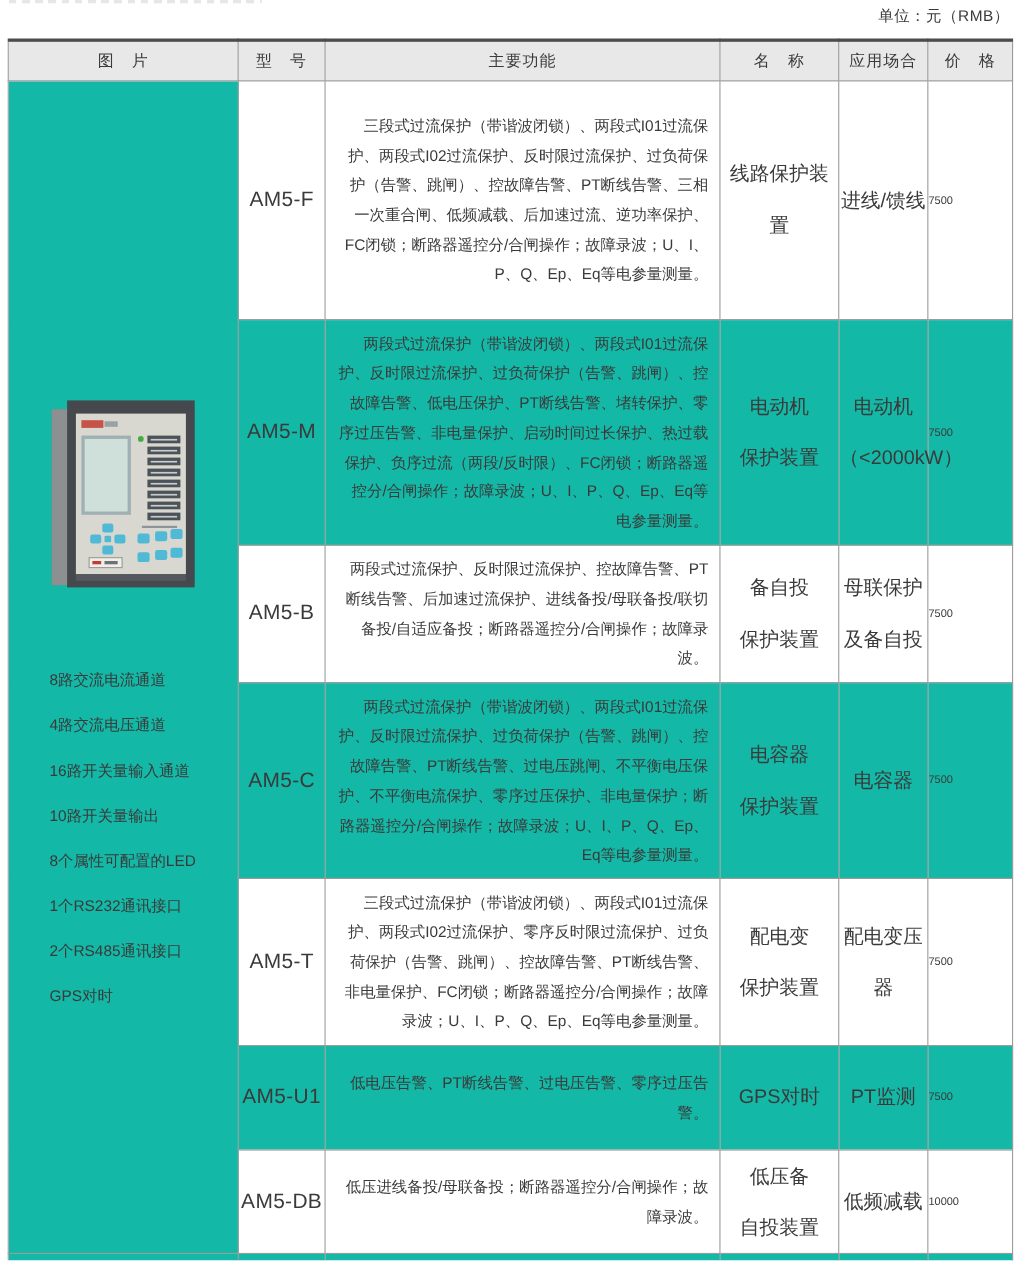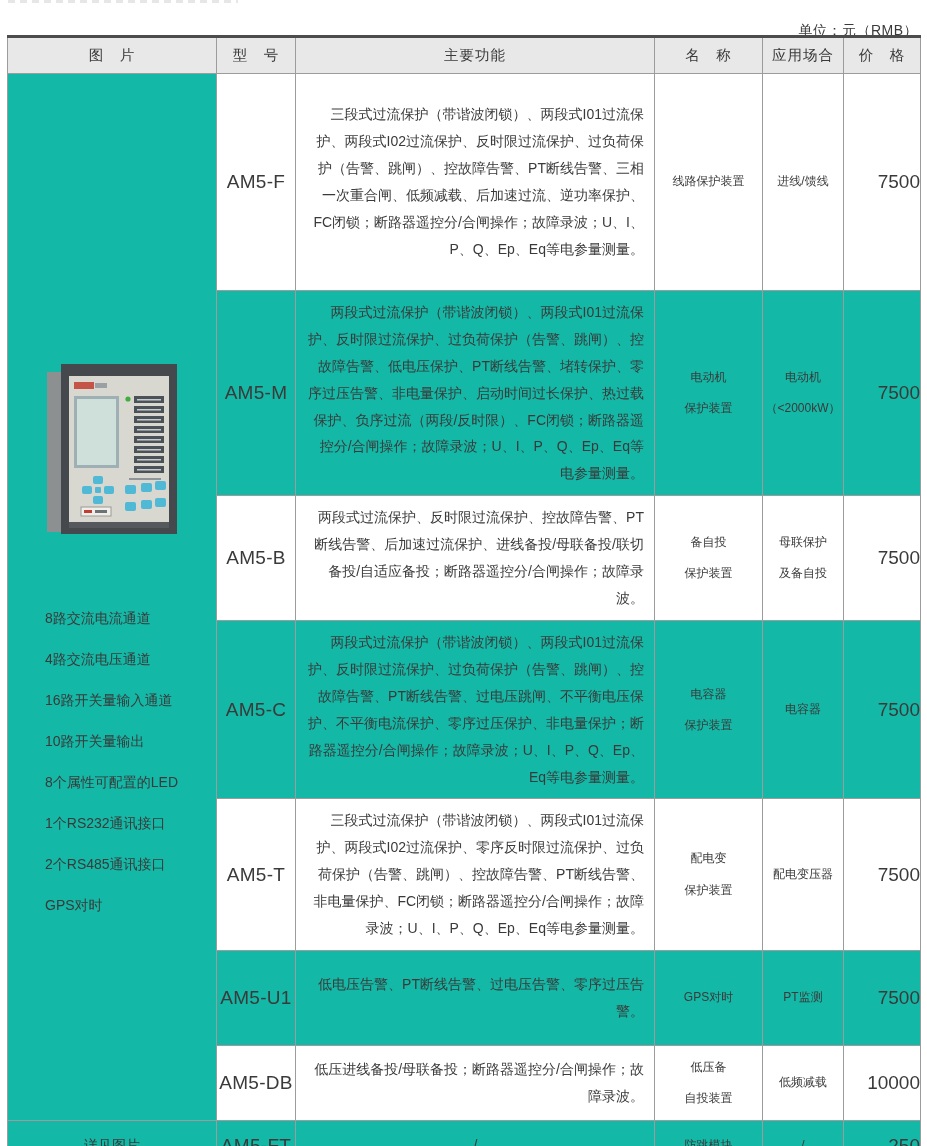--- a/index.html
+++ b/index.html
@@ -6,37 +6,37 @@
   .page {
     position:relative; width:927px; height:1146px; background:#ffffff;
     font-family:"Liberation Sans","DejaVu Sans",sans-serif; color:#3a3a3a;
     overflow:hidden;
   }
   
   .crop-remnant {
     position:absolute; top:0; left:8px; width:230px; height:3px; opacity:.45;
     background:repeating-linear-gradient(90deg,#c9c9c9 0 7px,transparent 7px 12px);
   }
-  .unit { position:absolute; top:22px; right:9px; font-size:14px; letter-spacing:.5px; }
+  .unit { position:absolute; top:6px; right:9px; font-size:14px; letter-spacing:.5px; }
 
   table.price-table {
     position:absolute; top:35px; left:7px; width:913px;
     border-collapse:collapse; table-layout:fixed;
     border-top:3px solid #4c4c4c; border-bottom:4px solid #4c4c4c;
   }
   .price-table th, .price-table td { border:1px solid #9c9c9c; padding:0; }
   .price-table th {
     height:35px; background:#e8e8e8; font-size:14.5px; font-weight:normal;
     text-align:center; letter-spacing:1px;
   }
   td.func { font-size:14px; line-height:1.92; padding:8px 10px 8px 11px; text-align:right; vertical-align:middle; }
   td.func.center { text-align:center; }
   td.model { text-align:center; font-size:19px; letter-spacing:.3px; }
-  td.name, td.app { text-align:center; font-size:12px; white-space:pre-line; line-height:2.6; vertical-align:middle; }
-  td.price { text-align:right; font-size:19px; }
+  td.name, td.app { text-align:center; font-size:18px; white-space:pre-line; line-height:2.6; vertical-align:middle; }
+  td.price { text-align:left; font-size:10px; }
   tr.gray td { background:#14b8a6; }
   td.img-cell { background:#14b8a6; vertical-align:top; }
   td.see-pic { background:#ffffff; text-align:center; font-size:14px; }
 
   .device-wrap { display:flex; justify-content:center; margin-top:278px; }
   ul.specs { list-style:none; margin:58px 0 0 0; padding:0 0 0 37px; font-size:14px; }
   ul.specs li { line-height:41px; white-space:nowrap; }
 </style>
 </head>
 <body>

